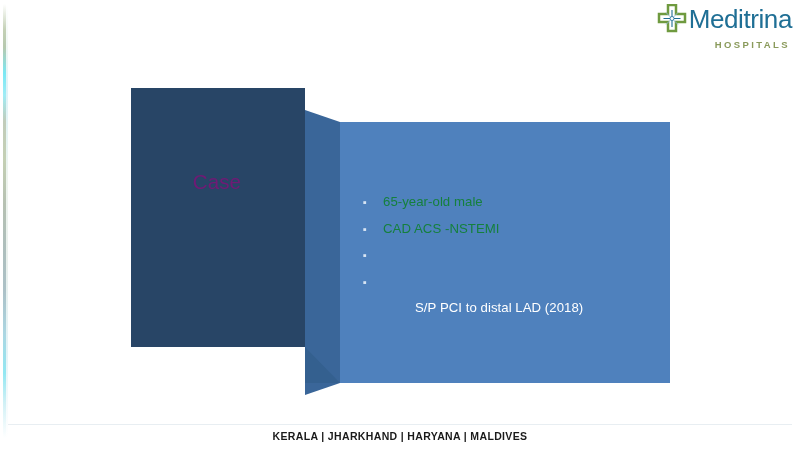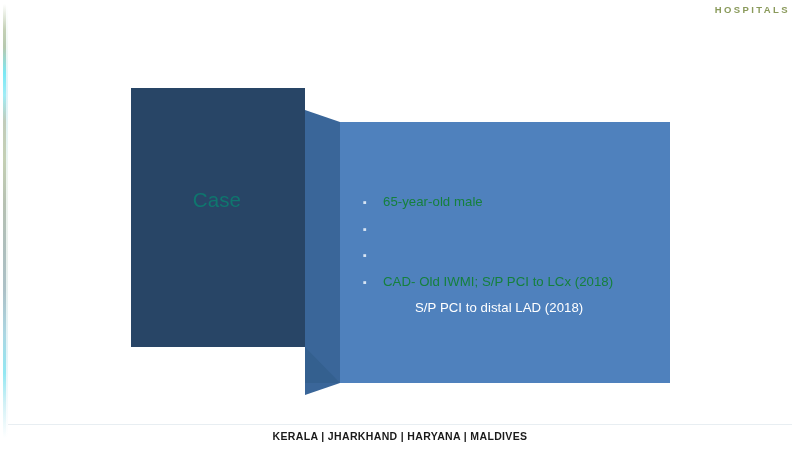--- a/index.html
+++ b/index.html
@@ -87,42 +87,42 @@
     color: #1f6f95;
     letter-spacing: -0.4px;
   }
   #logo-sub {
     font-family: "Liberation Sans", sans-serif;
     font-size: 9.5px;
     line-height: 11px;
     font-weight: 700;
     color: #8a9a5b;
     letter-spacing: 2.4px;
-    margin-top: 0;
+    margin-top: 6px;
     margin-right: 2px;
   }
 
   
   #banner {
     position: absolute;
     left: 0;
     top: 0;
     width: 800px;
     height: 450px;
     pointer-events: none;
   }
 
   
   #title-block {
     position: absolute;
     left: 131px;
-    top: 186px;
+    top: 168px;
     width: 172px;
     text-align: center;
-    color: #0f766e;
+    color: #701a75;
     font-size: 20.5px;
     line-height: 28px;
     font-weight: 400;
     letter-spacing: .1px;
   }
 
   
   #bullets {
     position: absolute;
     left: 360px;
@@ -190,39 +190,48 @@
   <rect x="340" y="122" width="330" height="261" fill="#4f81bd"></rect>
 
   <polygon points="305,110 340,122 340,383 305,395" fill="#3a6699"></polygon>
 
   <polygon points="305,347 340,383 305,383" fill="#34608f"></polygon>
 
   <rect x="131" y="88" width="174" height="259" fill="#284566"></rect>
 </svg>
 
 <div id="logo">
+  <div id="logo-row">
+    <svg id="logo-mark" viewBox="0 0 60 58" xmlns="http://www.w3.org/2000/svg">
+      <path d="M22 2 h16 v18 h18 v16 h-18 v18 h-16 v-18 h-18 v-16 h18 z" fill="#ffffff" stroke="#6f9a3f" stroke-width="5"></path>
+      <path d="M30 12 v34 M13 29 h34" stroke="#1f6f95" stroke-width="2.2"></path>
+      <path d="M18 17 l24 24 M42 17 l-24 24" stroke="#8ab6d6" stroke-width="1.8"></path>
+      <circle cx="30" cy="29" r="4" fill="#ffffff" stroke="#1f6f95" stroke-width="1.6"></circle>
+    </svg>
+    <span id="logo-word">Meditrina</span>
+  </div>
   <div id="logo-sub">HOSPITALS</div>
 </div>
 
 <div id="title-block">
   <div>Case</div>
 </div>
 
 <div id="bullets">
   <div class="bullet-row">
     <span class="bullet-dot">▪</span>
     <span class="bullet-text">65-year-old male</span>
   </div>
   <div class="bullet-row">
     <span class="bullet-dot">▪</span>
-  </div>
-  <div class="bullet-row">
-    <span class="bullet-dot">▪</span>
-  </div>
-  <div class="bullet-row">
-    <span class="bullet-dot">▪</span>
-    <span class="bullet-text">CAD- Old IWMI; S/P PCI to LCx (2018)</span>
+    <span class="bullet-text">CAD ACS -NSTEMI</span>
+  </div>
+  <div class="bullet-row">
+    <span class="bullet-dot">▪</span>
+  </div>
+  <div class="bullet-row">
+    <span class="bullet-dot">▪</span>
   </div>
   <div id="bullet-continuation">S/P PCI to distal LAD (2018)</div>
 </div>
 
 <div id="footer-rule"></div>
 <div id="footer-text">KERALA | JHARKHAND | HARYANA  | MALDIVES</div>
 
 </body></html>

